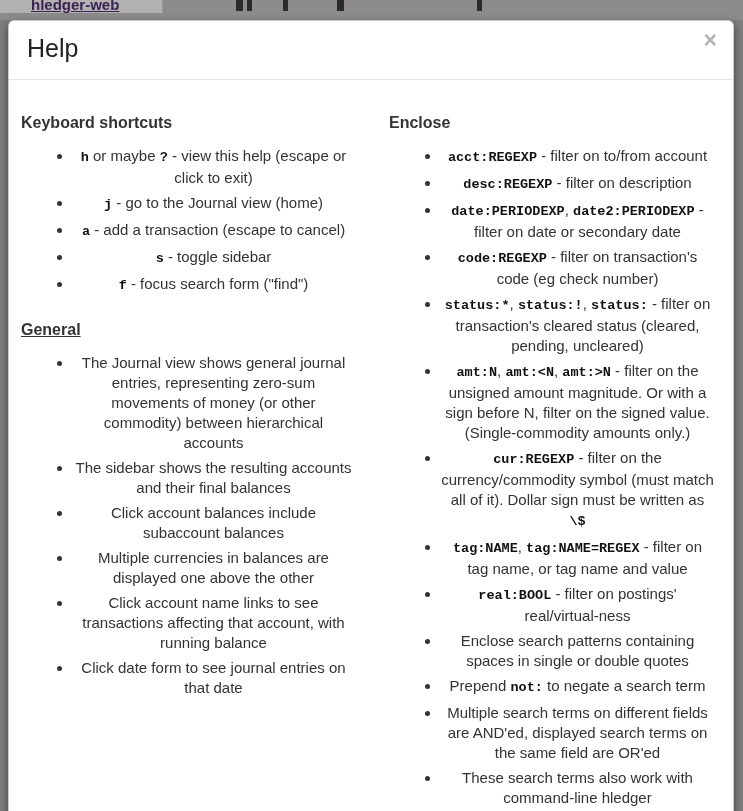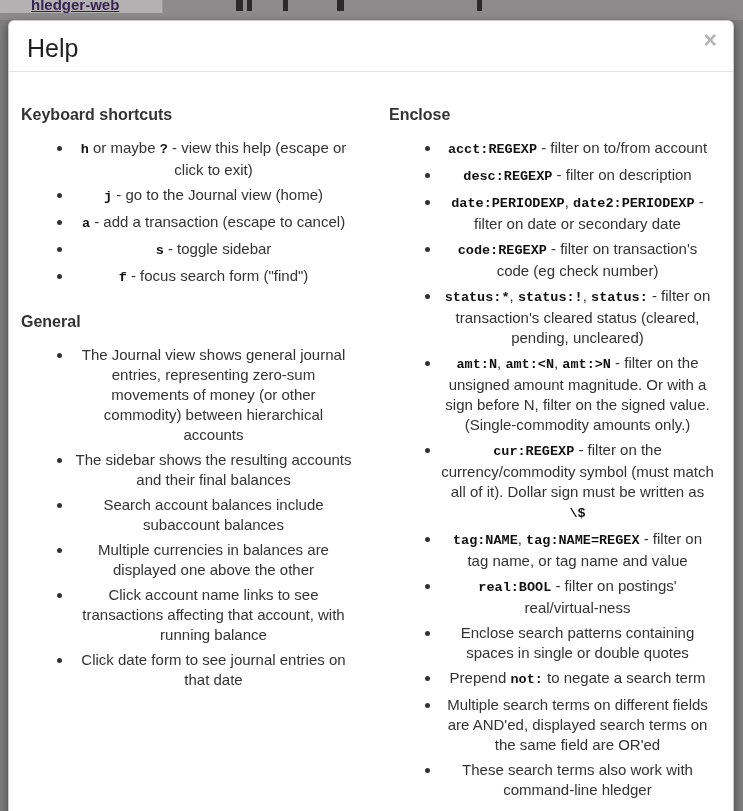--- a/index.html
+++ b/index.html
@@ -17,33 +17,33 @@
   .frag{position:absolute;top:0;height:11px;background:#2a2a2a;}
   .f1{left:236px;width:7px;} .f2{left:247px;width:5px;} .f3{left:283px;width:5px;}
   .f4{left:337px;width:7px;} .f5{left:477px;width:5px;}
 
   
   .modal{
     position:absolute;left:8px;top:20px;width:726px;min-height:773px;
     background:#fff;border:1px solid rgba(0,0,0,0.2);border-radius:6px;
     box-shadow:0 3px 9px rgba(0,0,0,0.5);box-sizing:border-box;
   }
-  .modal-header{position:relative;padding:14px 18px 8px 18px;border-bottom:1px solid #e5e5e5;}
+  .modal-header{position:relative;padding:14px 18px 16px 18px;border-bottom:1px solid #e5e5e5;}
   .modal-title{font-size:25px;font-weight:400;color:#222;line-height:1.1;margin:0;}
   .close-btn{
     position:absolute;top:6px;right:14px;border:0;background:none;cursor:pointer;
     font-size:23px;font-weight:700;color:#b4b4b4;line-height:1;padding:2px;
     font-family:"Liberation Sans",sans-serif;
   }
   .modal-body{display:flex;padding:17px 12px 20px 12px;color:#333;}
   .col{width:50%;box-sizing:border-box;}
   .col-left{padding-right:12px;}
   .col-right{padding-left:18px;padding-right:2px;}
   .sec-h{font-size:16px;font-weight:700;color:#333;margin:16px 0 10px 0;line-height:1.2;}
-  .sec-h.later{margin-top:24px;}
+  .sec-h.later{margin-top:24px;text-decoration:underline;}
   ul.help-list{margin:14px 0 14px 0;padding-left:47px;}
   ul.help-list li{
     font-size:15px;line-height:20px;color:#333;margin:5px;padding:0;text-align:center;
   }
   code{
     font-family:"Liberation Mono",monospace;
     font-weight:700;font-size:13.5px;color:#111;white-space:nowrap;
   }
 </style>
 </head>
@@ -73,21 +73,21 @@
           <li><code>h</code> or maybe <code>?</code> - view this help (escape or click to exit)</li>
           <li><code>j</code> - go to the Journal view (home)</li>
           <li><code>a</code> - add a transaction (escape to cancel)</li>
           <li><code>s</code> - toggle sidebar</li>
           <li><code>f</code> - focus search form ("find")</li>
         </ul>
       <h4 class="sec-h later">General</h4>
       <ul class="help-list">
           <li>The Journal view shows general journal entries, representing zero-sum movements of money (or other commodity) between hierarchical accounts</li>
           <li>The sidebar shows the resulting accounts and their final balances</li>
-          <li>Search account balances include subaccount balances</li>
+          <li>Click account balances include subaccount balances</li>
           <li>Multiple currencies in balances are displayed one above the other</li>
           <li>Click account name links to see transactions affecting that account, with running balance</li>
           <li>Click date form to see journal entries on that date</li>
         </ul>
     </div>
     <div class="col col-right">
       <h4 class="sec-h">Enclose</h4>
       <ul class="help-list">
           <li><code>acct:REGEXP</code> - filter on to/from account</li>
           <li><code>desc:REGEXP</code> - filter on description</li>

